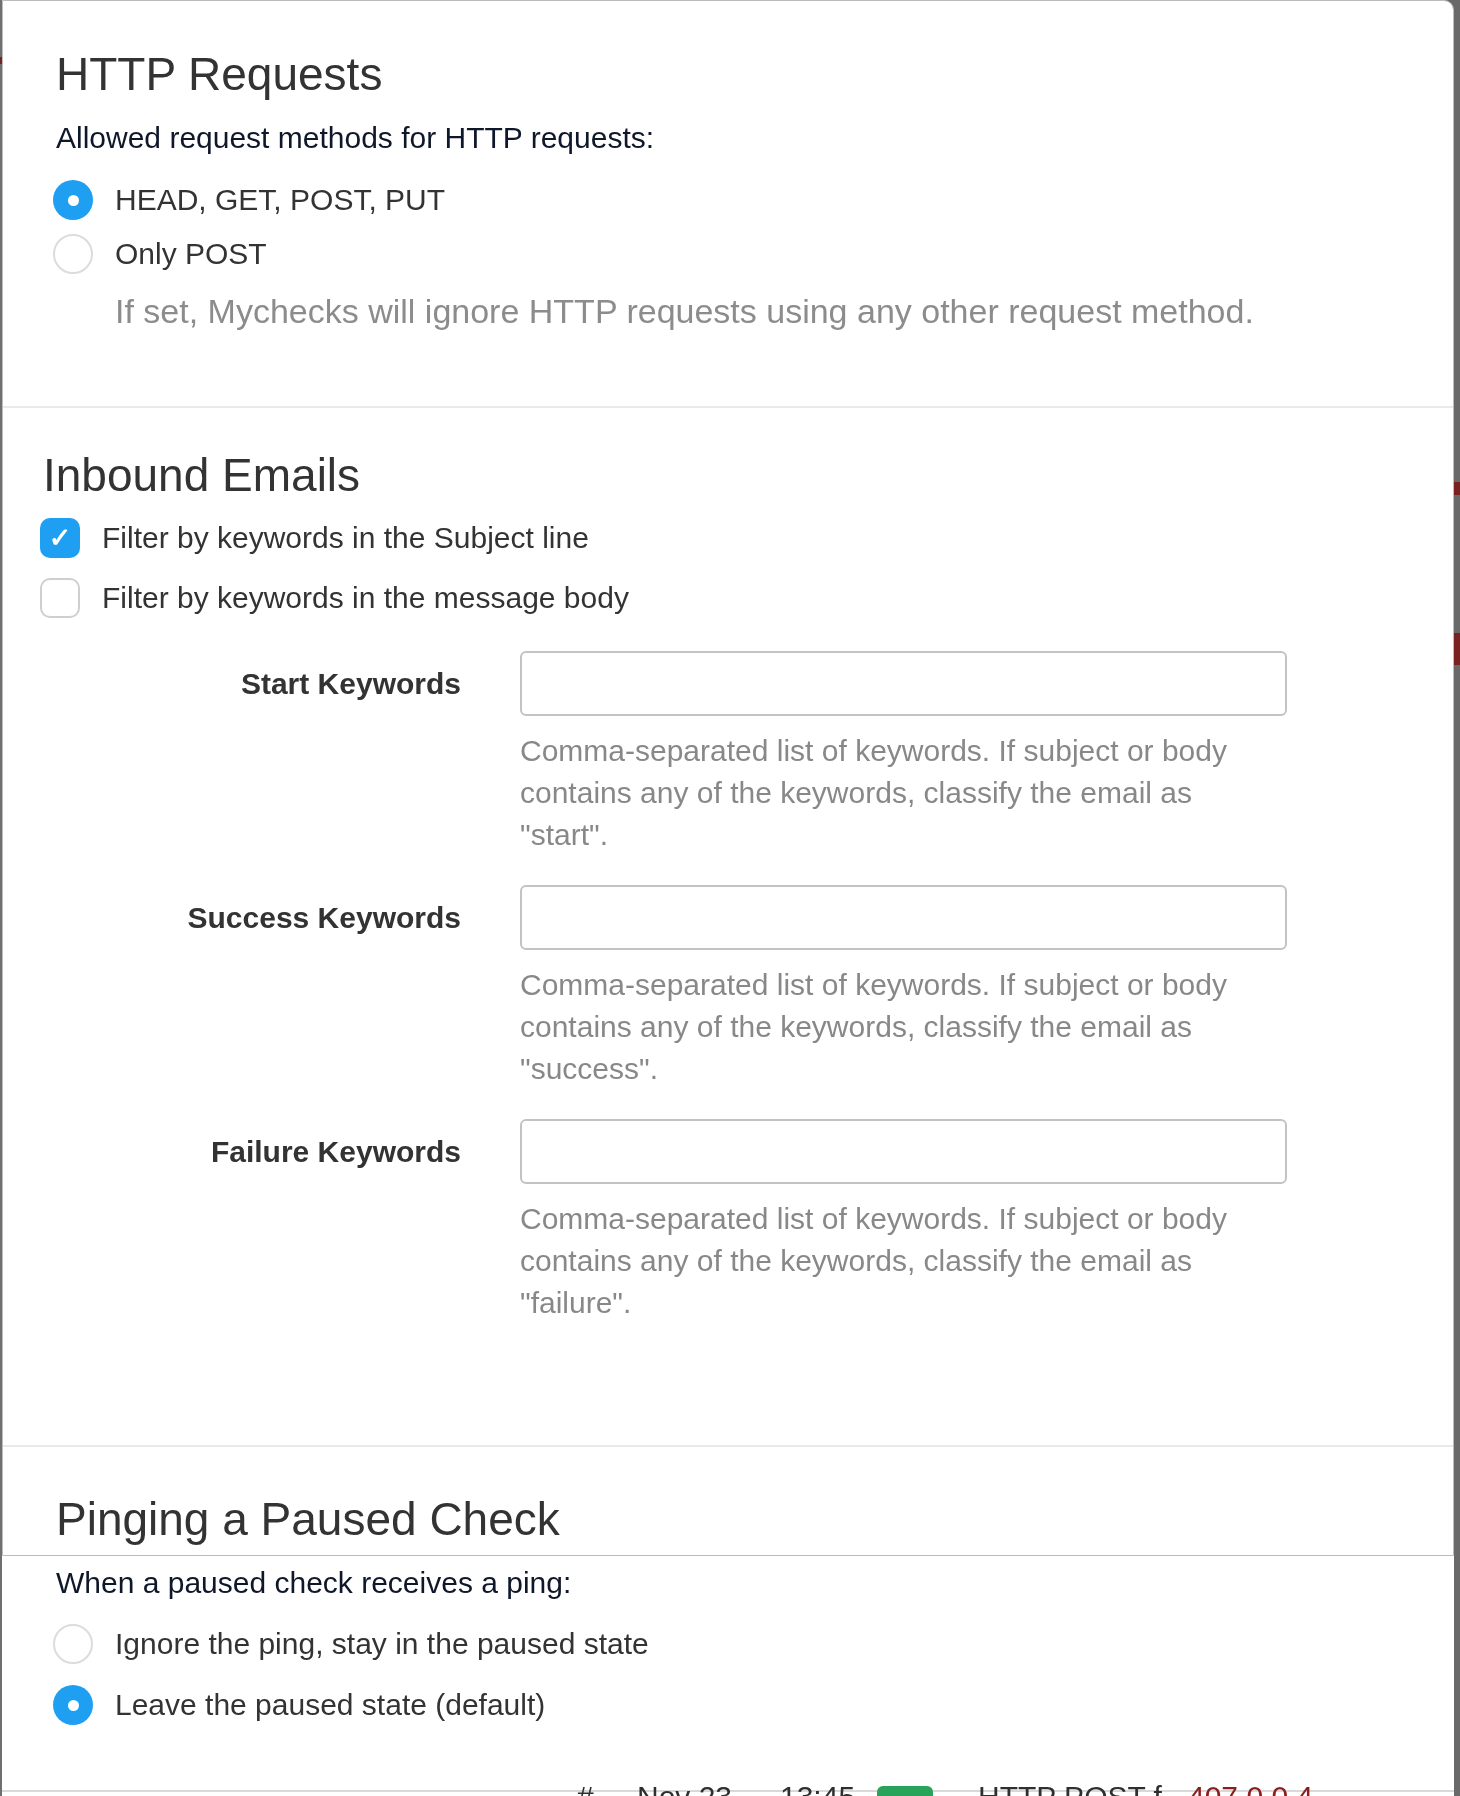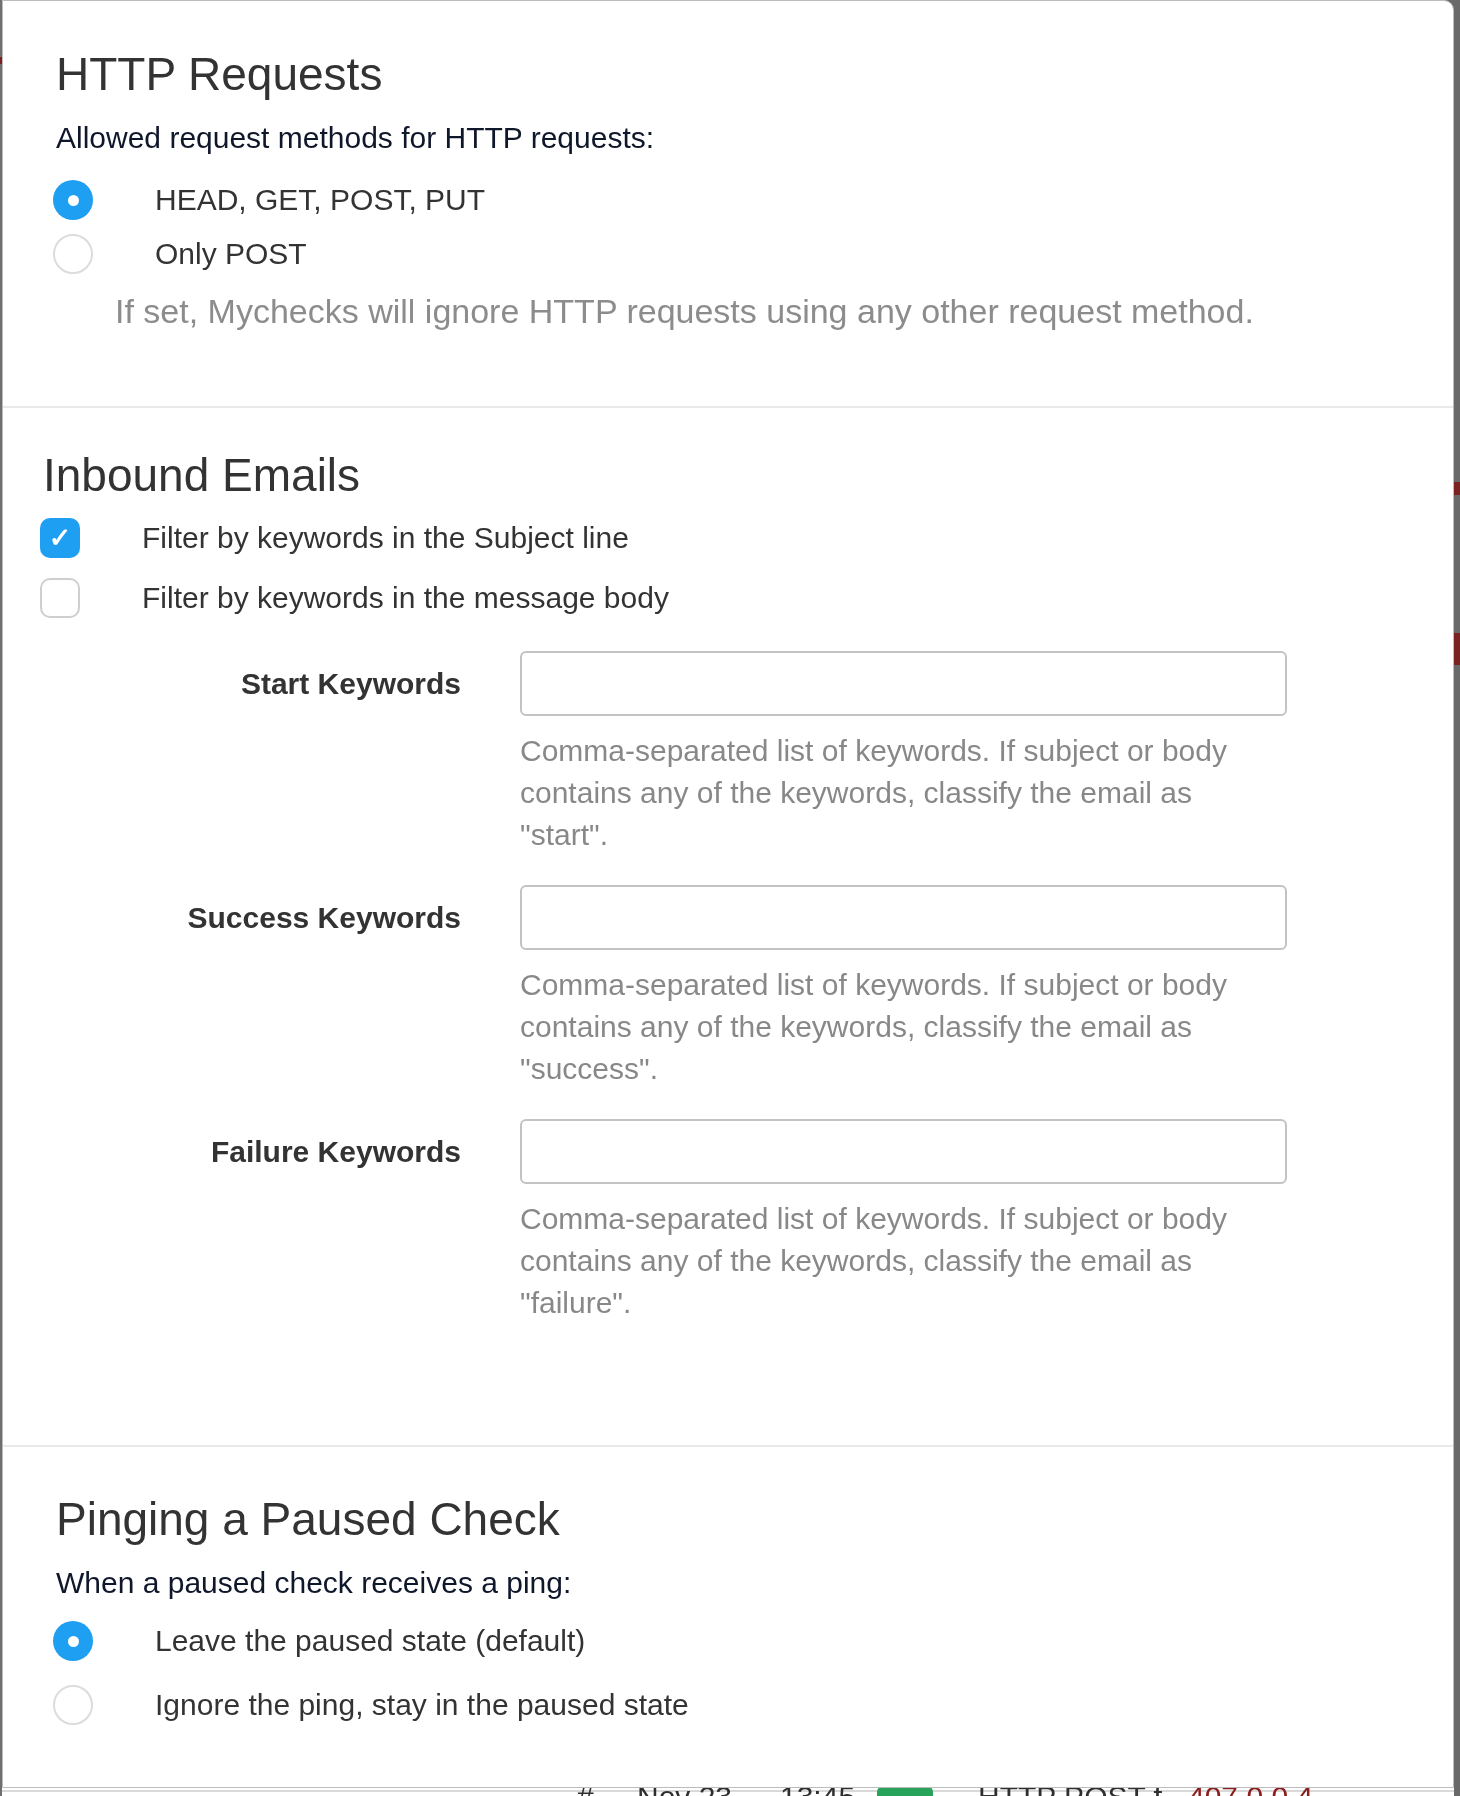--- a/index.html
+++ b/index.html
@@ -19,34 +19,34 @@
   .bg-row .row-line{position:absolute;left:2px;top:8px;width:1452px;height:2px;background:#d9d9d9;}
   .bg-row span{position:absolute;font-size:30px;line-height:30px;color:#2f2f2f;white-space:nowrap;}
   .bg-row .f-hash{left:577px;}
   .bg-row .f-date{left:637px;}
   .bg-row .f-time{left:780px;}
   .bg-row .f-method{left:978px;}
   .bg-row .f-ip{left:1188px;color:#8b1d1d;}
   .bg-row .badge{position:absolute;left:877px;top:4px;width:56px;height:36px;border-radius:6px;background:#27a35a;}
 
   
-  .modal{position:absolute;left:2px;top:0;width:1452px;height:1788px;box-sizing:border-box;
+  .modal{position:absolute;left:2px;top:0;width:1452px;height:1556px;box-sizing:border-box;
          background:#fff;border:1px solid #bcbcbc;border-top-right-radius:10px;z-index:2;}
 
   section{box-sizing:border-box;}
   .sec{border-bottom:2px solid #e9e9e9;}
   .sec1{padding:50px 53px 78px 53px;}
   .sec2{padding:44px 53px 121px 40px;}
   .sec3{padding:49px 53px 72px 53px;border-bottom:none;border-radius:17px;}
 
   h1{margin:0;font-size:46px;line-height:46px;font-weight:400;color:#333;}
   .subtitle{margin-top:24px;font-size:30px;line-height:34px;color:#0f172a;}
 
   
-  .opt-row{display:flex;margin-left:-3px;cursor:pointer;gap:40px;}
+  .opt-row{display:flex;margin-left:-3px;cursor:pointer;}
   .opt-row.mt25{margin-top:25px;} .opt-row.mt14{margin-top:14px;}
   .opt-row.mt20{margin-top:20px;} .opt-row.mt21{margin-top:21px;} .opt-row.mt24{margin-top:24px;}
   .opt-label{margin-left:22px;font-size:30px;line-height:40px;color:#333;}
 
   .radio{width:40px;height:40px;border-radius:50%;box-sizing:border-box;flex:0 0 40px;
          display:flex;align-items:center;justify-content:center;background:#fff;border:2px solid #dcdcdc;}
   .radio.selected{background:#1e9ff2;border:none;}
   .radio.selected .dot{width:11px;height:11px;border-radius:50%;background:#fff;}
 
   .checkbox{width:40px;height:40px;border-radius:10px;box-sizing:border-box;flex:0 0 40px;
@@ -151,29 +151,29 @@
         </div>
       </div>
 
     </div>
   </section>
 
   <section class="sec sec3">
     <h1>Pinging a Paused Check</h1>
     <div class="subtitle">When a paused check receives a ping:</div>
 
+    <div class="opt-row mt24">
+      <span class="radio"></span>
+      <span class="opt-label">Ignore the ping, stay in the paused state</span>
+    </div>
     <div class="opt-row mt21">
       <span class="radio selected">
           <span class="dot"></span>
         </span>
       <span class="opt-label">Leave the paused state (default)</span>
-    </div>
-    <div class="opt-row mt24">
-      <span class="radio"></span>
-      <span class="opt-label">Ignore the ping, stay in the paused state</span>
     </div>
   </section>
 
   <div class="footer">
     
     
   </div>
 
 </div>
 

